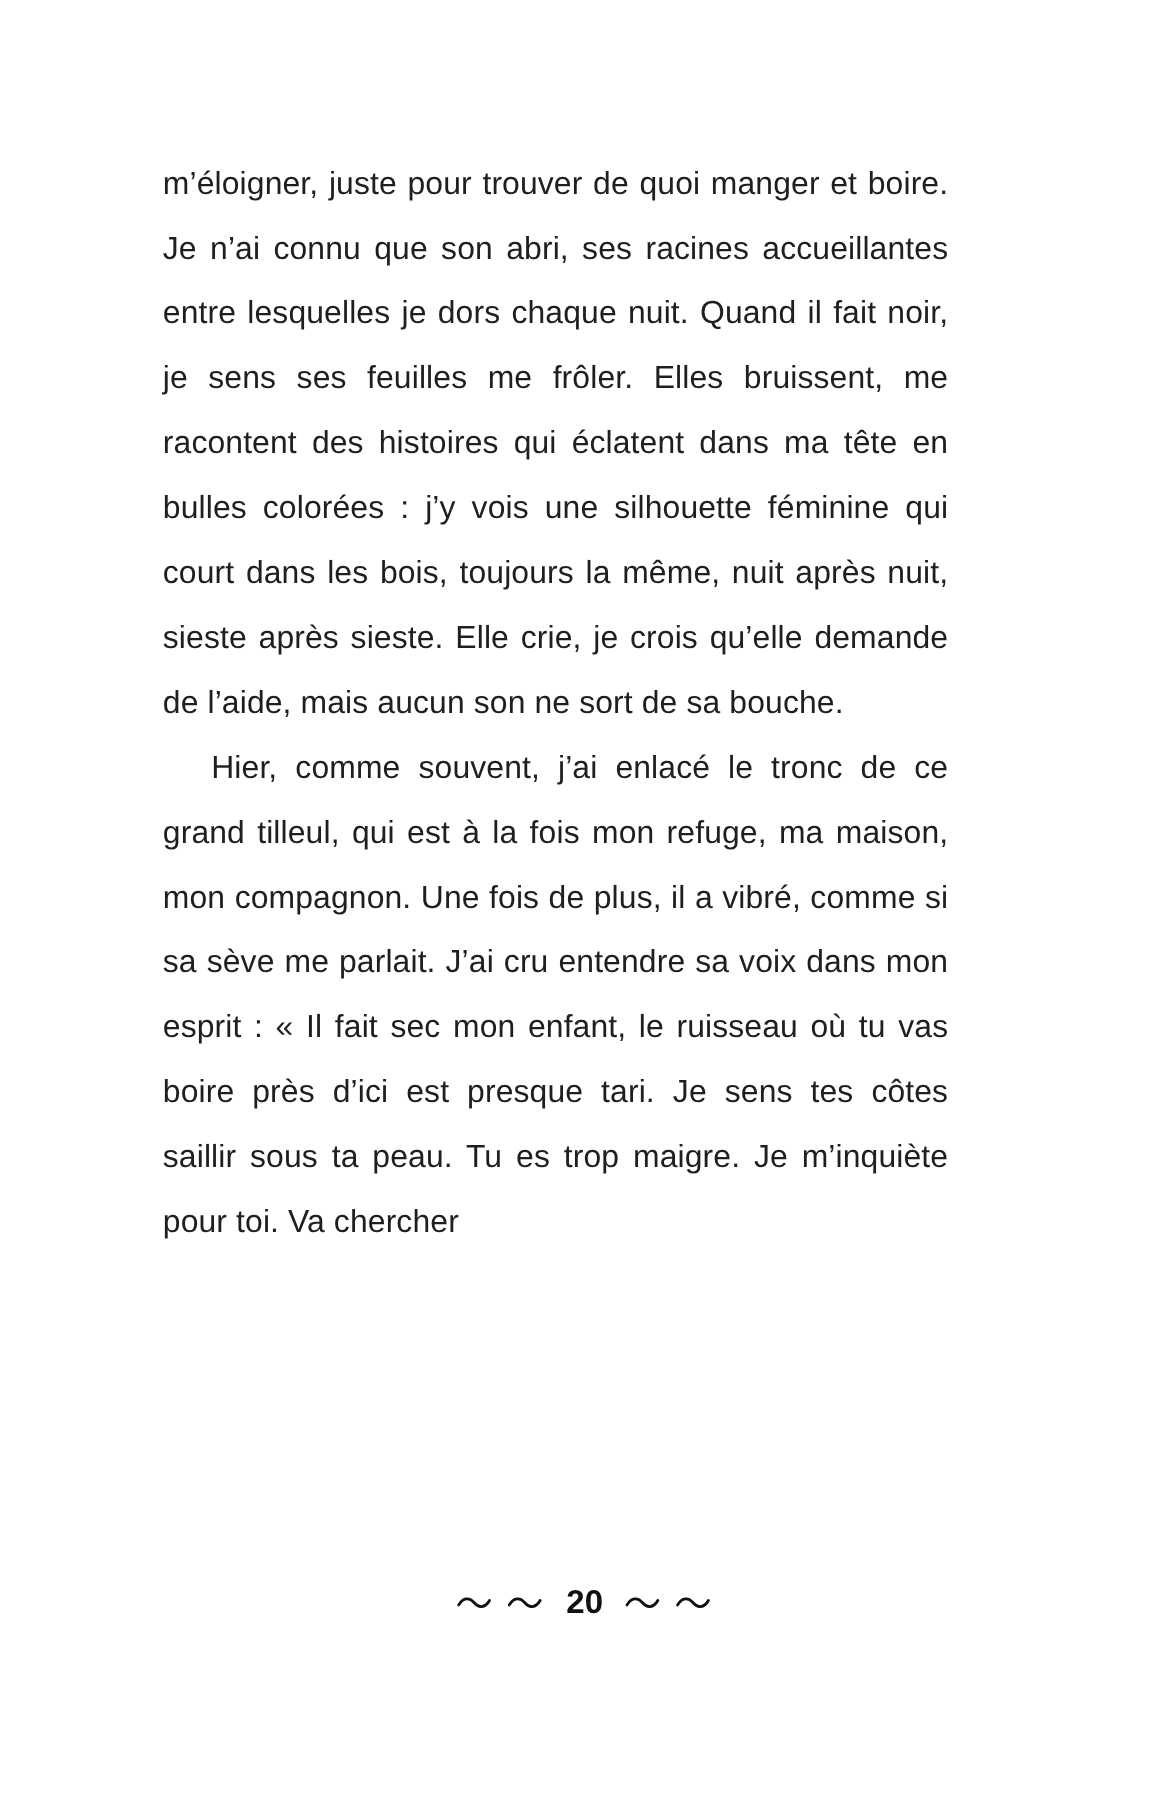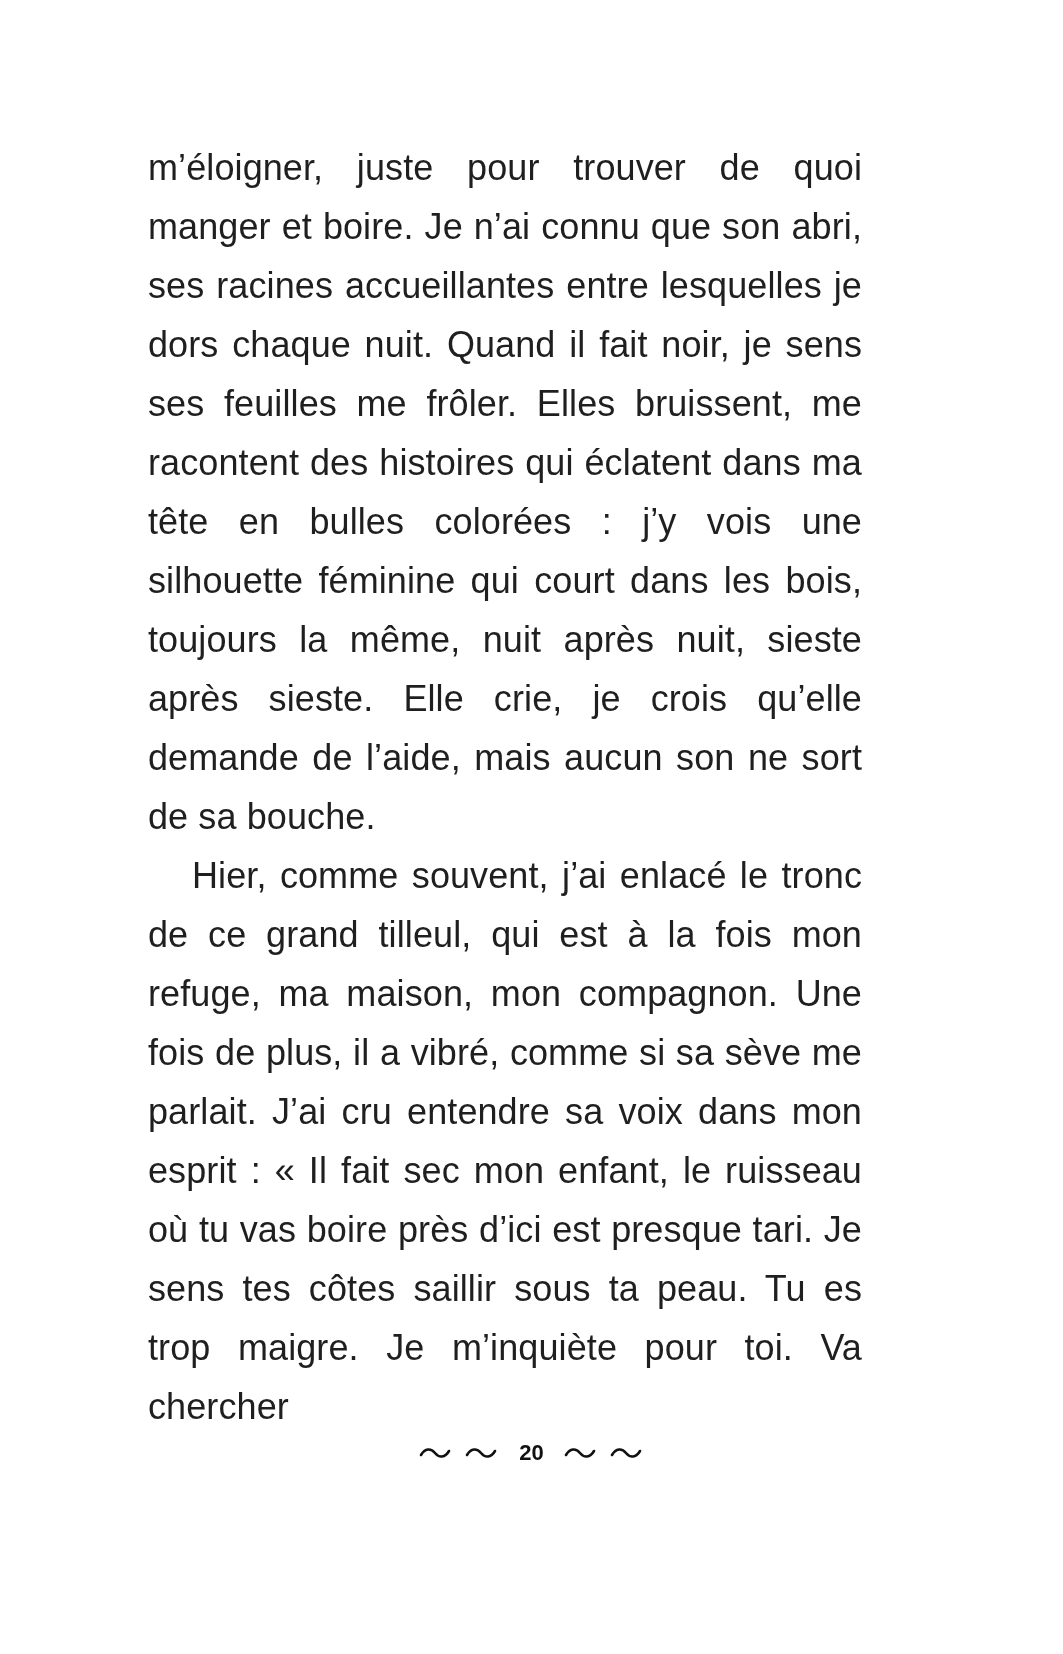--- a/index.html
+++ b/index.html
@@ -14,21 +14,21 @@
     background: #ffffff;
     overflow: hidden;
     font-family: "Liberation Sans", sans-serif;
   }
   .text-block {
     position: absolute;
     left: 148px;
     top: 138px;
     width: 714px;
     color: #1f1f1f;
-    font-size: 36px;
+    font-size: 29px;
     line-height: 59px;
     text-align: justify;
     letter-spacing: 0.1px;
   }
   .text-block p {
     margin: 0;
     padding: 0;
   }
   .text-block p.indent {
     text-indent: 44px;
@@ -37,21 +37,21 @@
     position: absolute;
     left: 0;
     right: 0;
     top: 1442px;
     display: flex;
     align-items: center;
     justify-content: center;
     gap: 20px;
   }
   .page-number {
-    font-size: 22px;
+    font-size: 30px;
     font-weight: 700;
     color: #111111;
     line-height: 1;
   }
   .squiggle {
     display: block;
   }
 </style>
 </head>
 <body>

